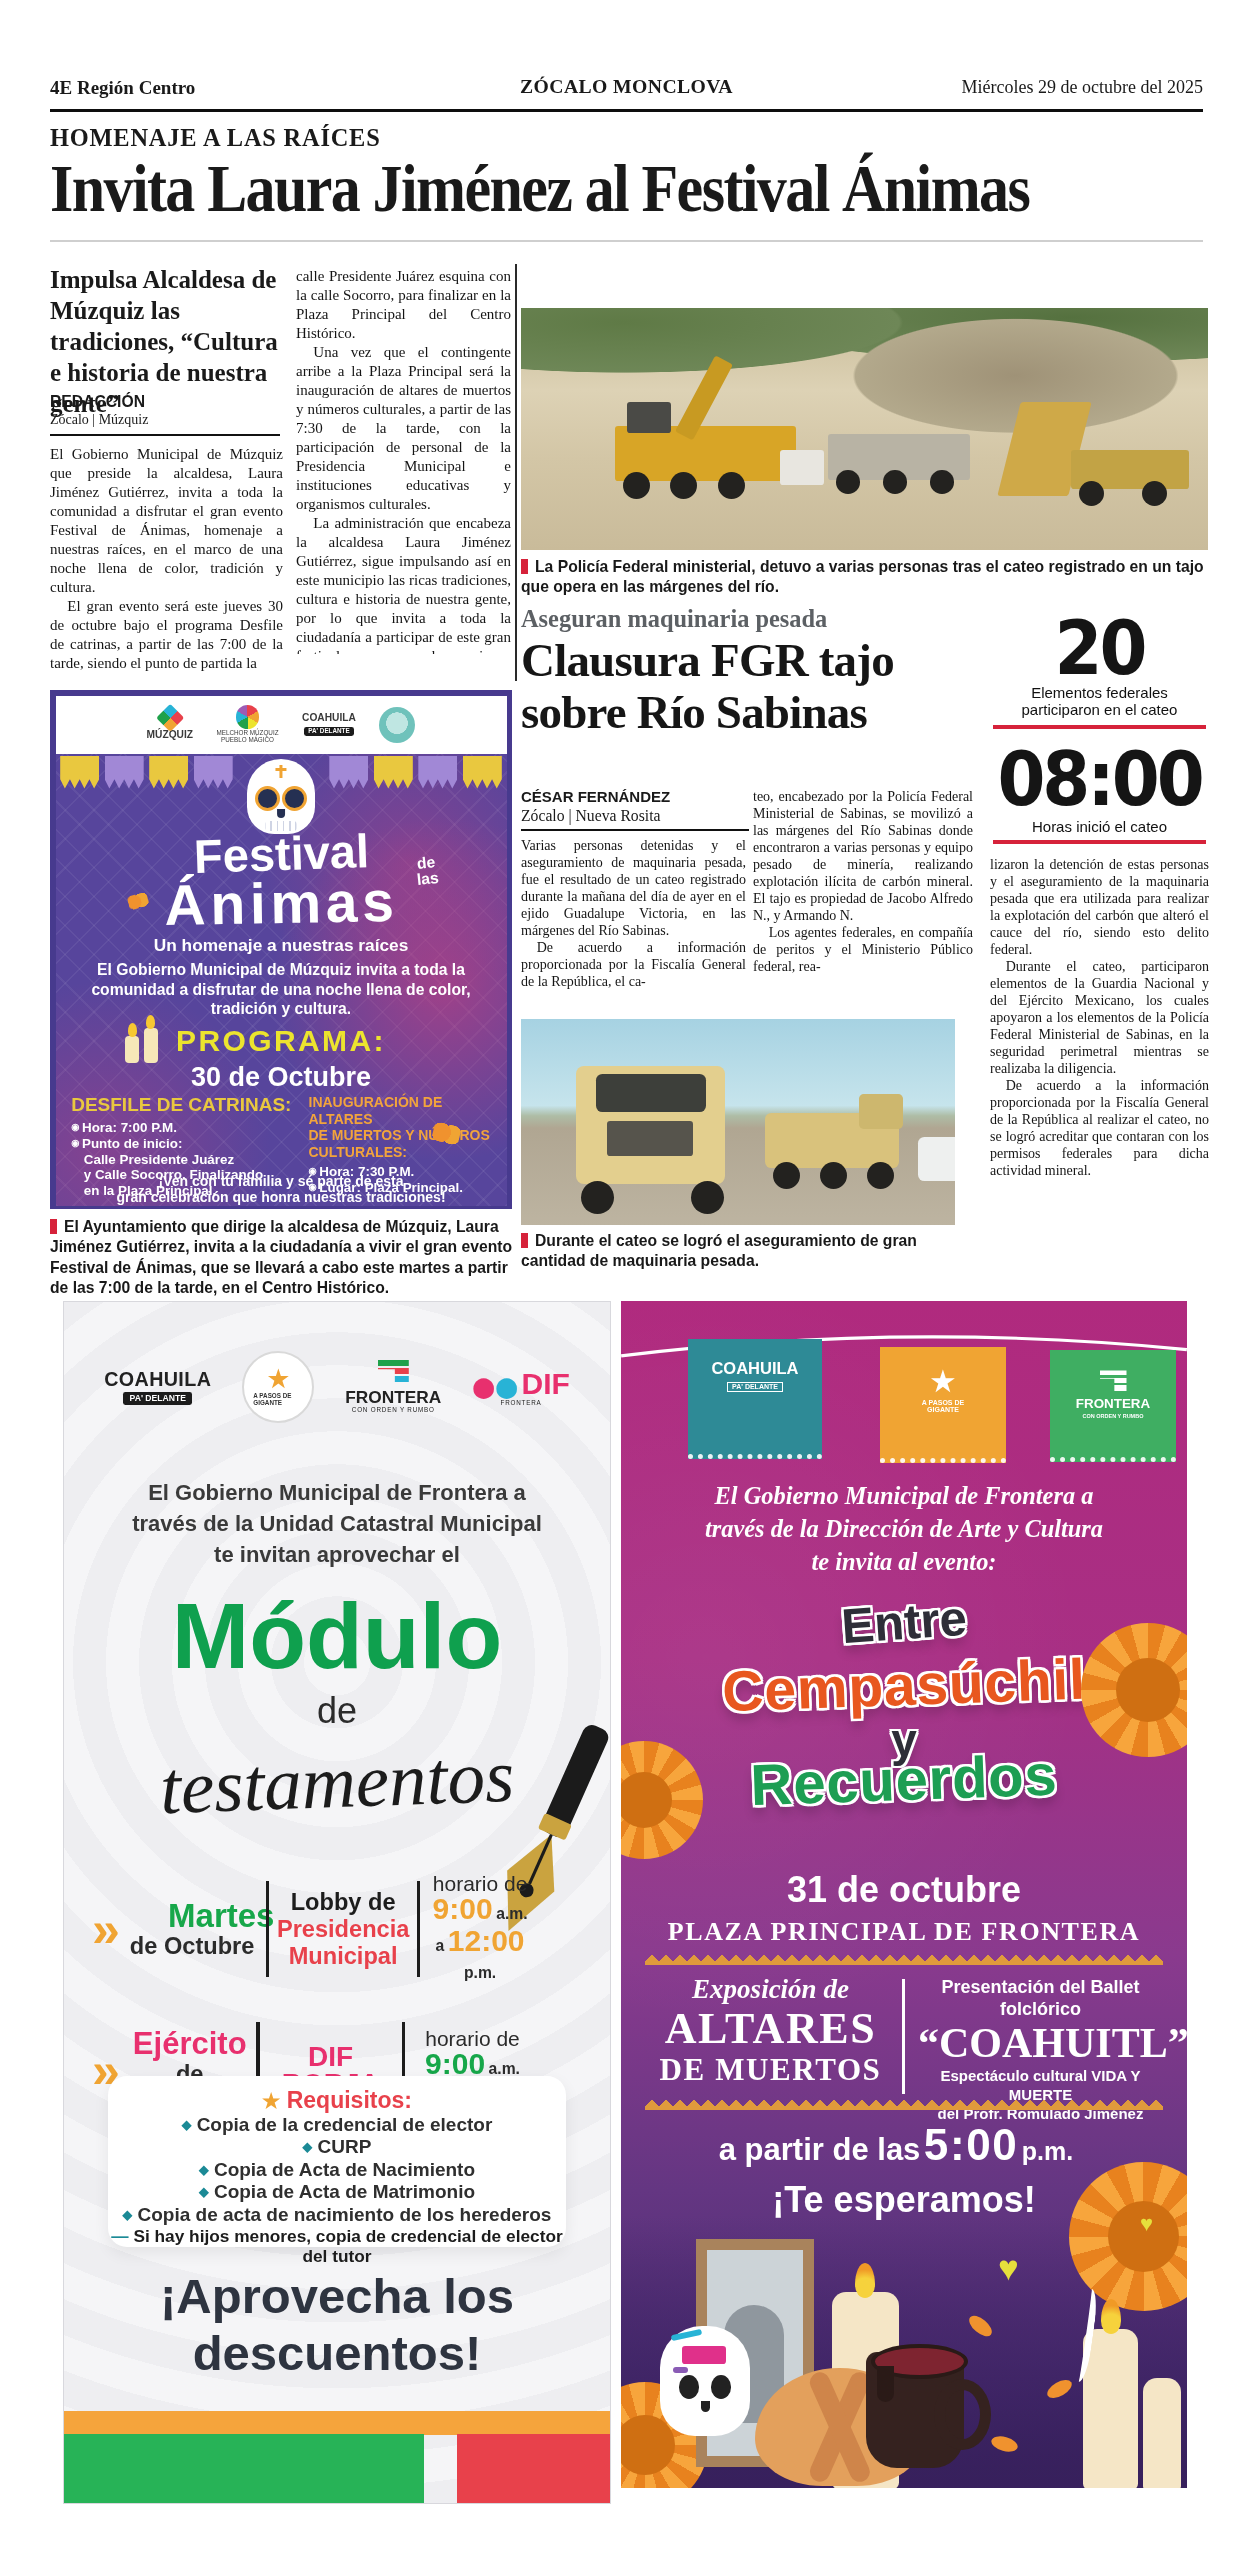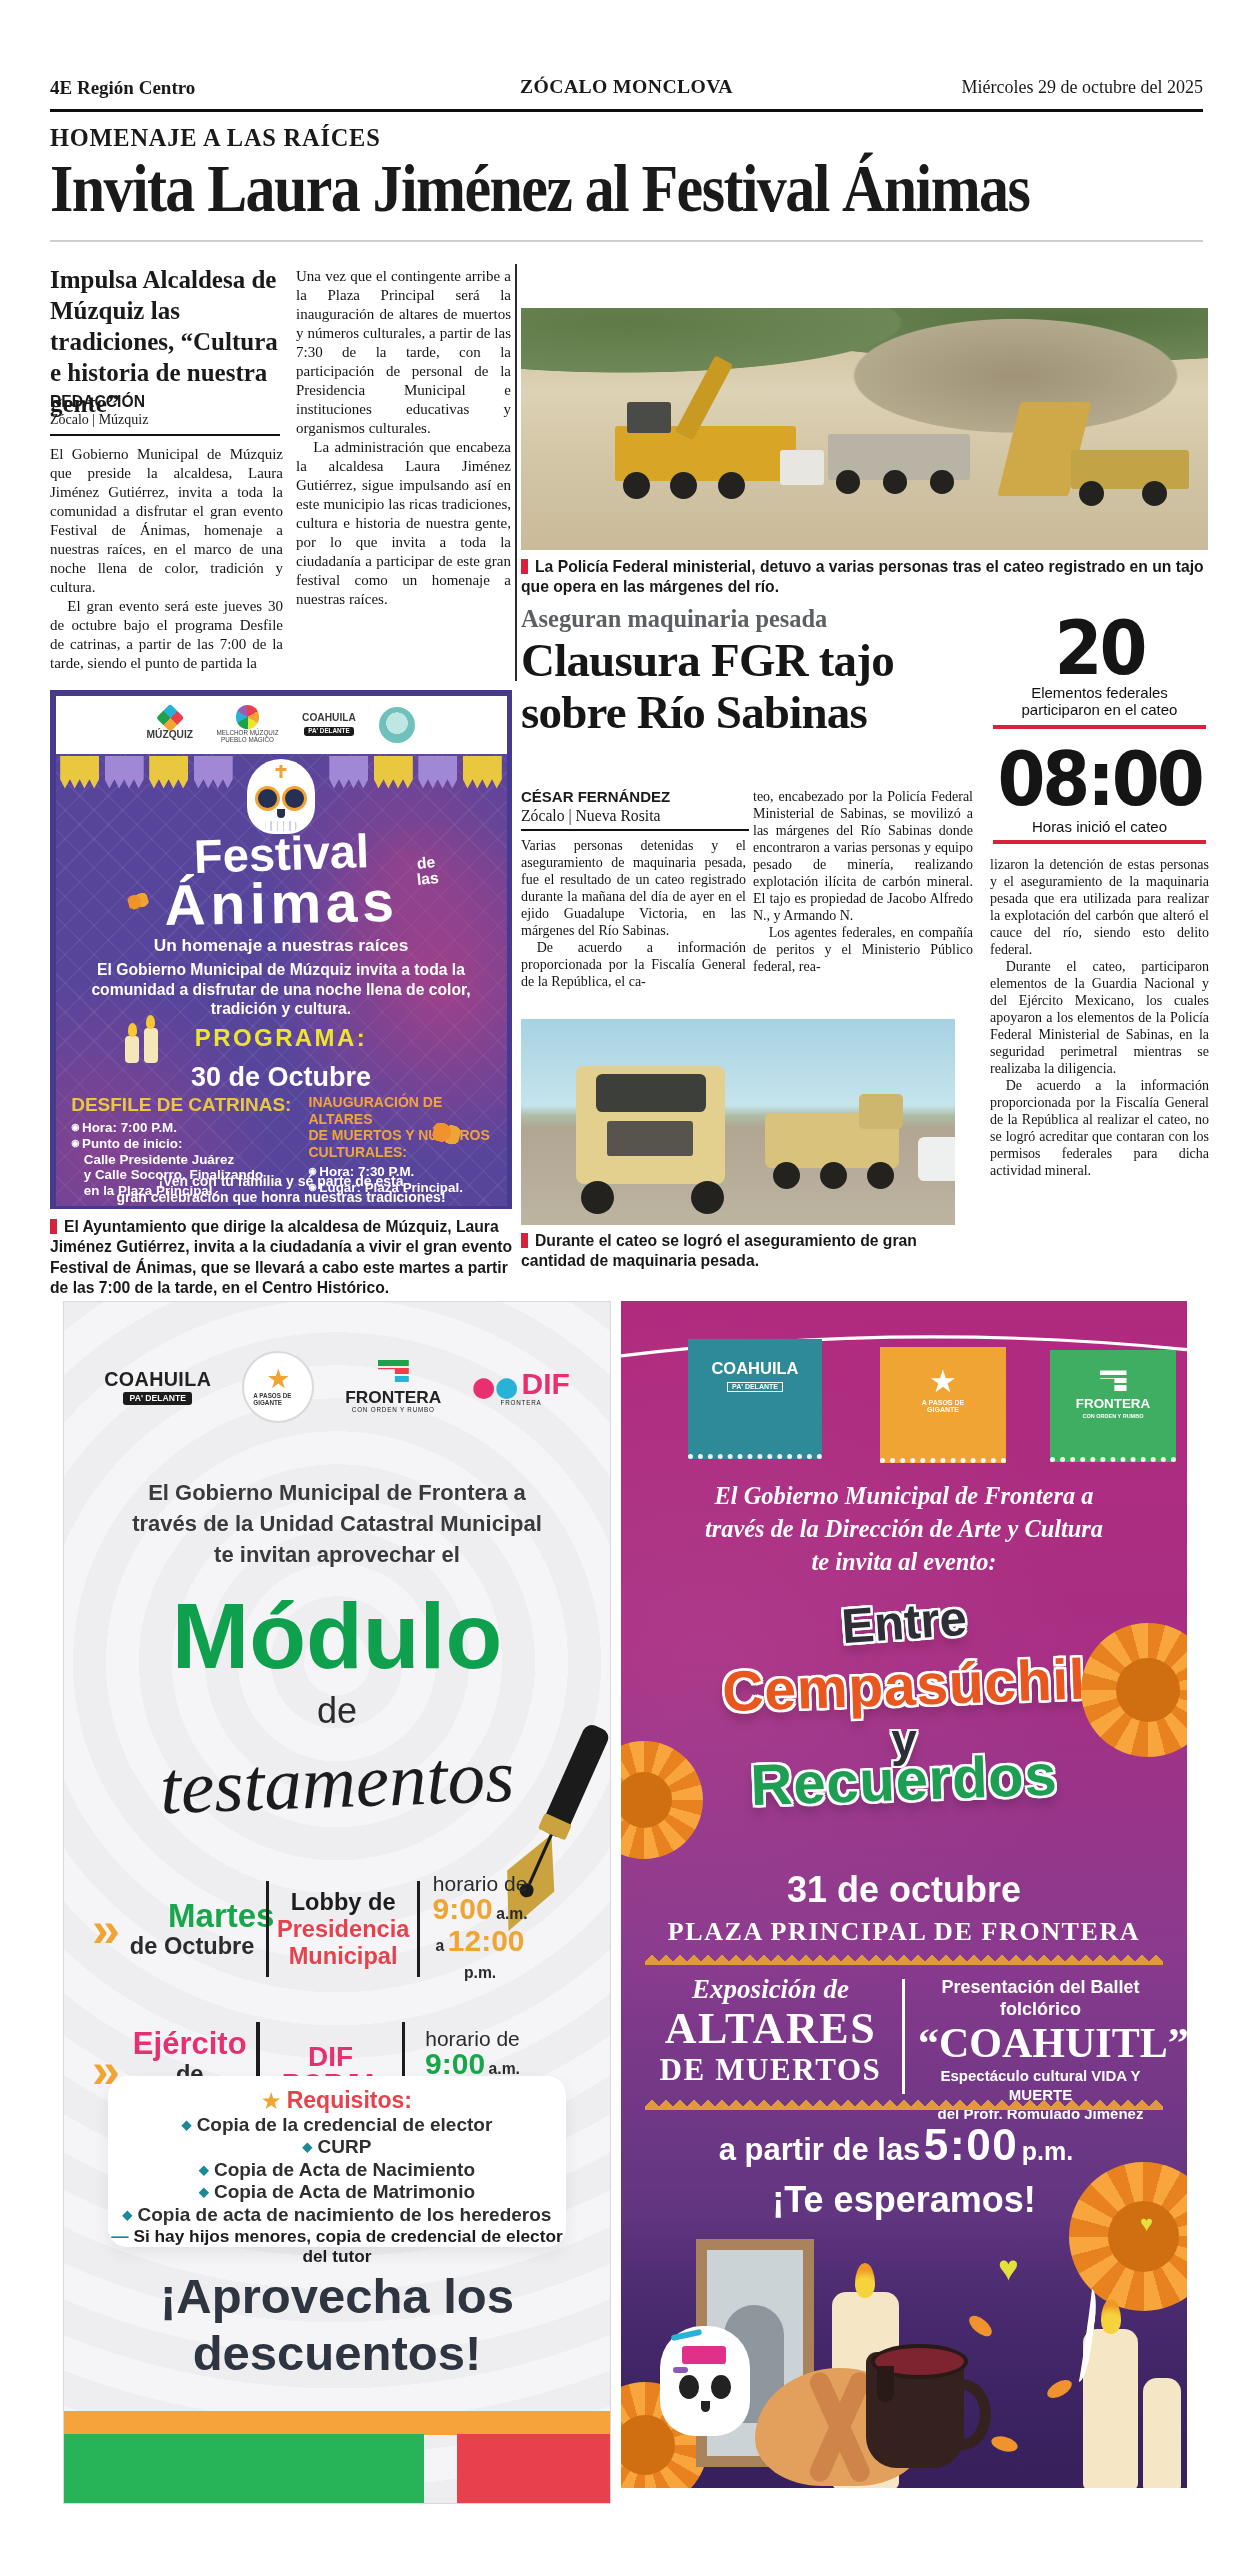--- a/index.html
+++ b/index.html
@@ -108,21 +108,21 @@
            font-weight:bold;font-size:47px;transform:rotate(-2deg);}
   #ptitle23{position:absolute;right:69px;top:101px;font-family:"Liberation Sans",sans-serif;font-weight:bold;
            font-size:15.7px;line-height:15.7px;text-align:center;transform:rotate(-6deg);}
   #ptitle4{position:absolute;left:0;right:0;top:116px;text-align:center;font-family:"Liberation Sans",sans-serif;
            font-weight:bold;font-size:57px;letter-spacing:4.7px;transform:rotate(-1deg);}
   #psub{position:absolute;left:0;right:0;top:181px;text-align:center;font-family:"Liberation Sans",sans-serif;
         font-weight:bold;font-size:17.3px;}
   #pinvite{position:absolute;left:7%;width:86%;top:206px;text-align:center;font-family:"Liberation Sans",sans-serif;
         font-weight:bold;font-size:15.7px;line-height:19.7px;}
   #pprog{position:absolute;left:0;right:0;top:270px;text-align:center;color:#ece42e;font-family:"Liberation Sans",sans-serif;
-        font-weight:bold;font-size:24px;letter-spacing:2.4px;}
+        font-weight:bold;font-size:30px;letter-spacing:2.4px;}
   #pdate{position:absolute;left:0;right:0;top:308px;text-align:center;font-family:"Liberation Sans",sans-serif;
         font-weight:bold;font-size:27px;}
   .pev{position:absolute;font-family:"Liberation Sans",sans-serif;font-weight:bold;}
   #pev1{left:15.7px;top:340px;width:232px;}
   #pev1 .t{color:#e9c83f;font-size:19px;margin-bottom:3.1px;}
   #pev2{left:253px;top:340px;width:189px;}
   #pev2 .t{color:#f2a43c;font-size:14px;line-height:16.5px;margin-bottom:3.1px;}
   .pev .l{font-size:13.4px;line-height:15.7px;}
   .pbul:before{content:"◉ ";font-size:9.4px;vertical-align:1.6px;}
   #pfoot{position:absolute;left:0;right:0;top:420px;text-align:center;font-family:"Liberation Sans",sans-serif;
@@ -279,20 +279,21 @@
 
   <div id="subhead" class="abs">Impulsa Alcaldesa de Múzquiz las tradiciones, “Cultura e historia de nuestra gente”</div>
   <div id="byline1" class="abs sans b">REDACCIÓN</div>
   <div id="agency1" class="abs">Zócalo | Múzquiz</div>
   <div id="rule1" class="abs"></div>
   <div id="col1" class="abs bodytxt jt clip">
     <p>El Gobierno Municipal de Múzquiz que preside la alcaldesa, Laura Jiménez Gutiérrez, invita a toda la comunidad a disfrutar el gran evento Festival de Ánimas, homenaje a nuestras raíces, en el marco de una noche llena de color, tradición y cultura.</p>
     <p>El gran evento será este jueves 30 de octubre bajo el programa Desfile de catrinas, a partir de las 7:00 de la tarde, siendo el punto de partida la</p>
   </div>
   <div id="col2" class="abs bodytxt jt clip">
+    <p>calle Presidente Juárez esquina con la calle Socorro, para finalizar en la Plaza Principal del Centro Histórico.</p>
     <p>Una vez que el contingente arribe a la Plaza Principal será la inauguración de altares de muertos y números culturales, a partir de las 7:30 de la tarde, con la participación de personal de la Presidencia Municipal e instituciones educativas y organismos culturales.</p>
     <p>La administración que encabeza la alcaldesa Laura Jiménez Gutiérrez, sigue impulsando así en este municipio las ricas tradiciones, cultura e historia de nuestra gente, por lo que invita a toda la ciudadanía a participar de este gran festival como un homenaje a nuestras raíces.</p>
   </div>
 
   <div id="photo1" class="abs clip">
     <div class="truck" style="left:94px;top:118px;width:181px;height:55px;background:#d8a526;"></div>
     <div class="truck" style="left:173px;top:47px;width:20.4px;height:86px;background:#c89a22;transform:rotate(28deg);"></div>
     <div class="truck" style="left:106px;top:94px;width:44px;height:31px;background:#4a4a46;"></div>
     <div class="wheel" style="left:102px;top:164px;width:27px;height:27px;"></div>
     <div class="wheel" style="left:149px;top:164px;width:27px;height:27px;"></div>

